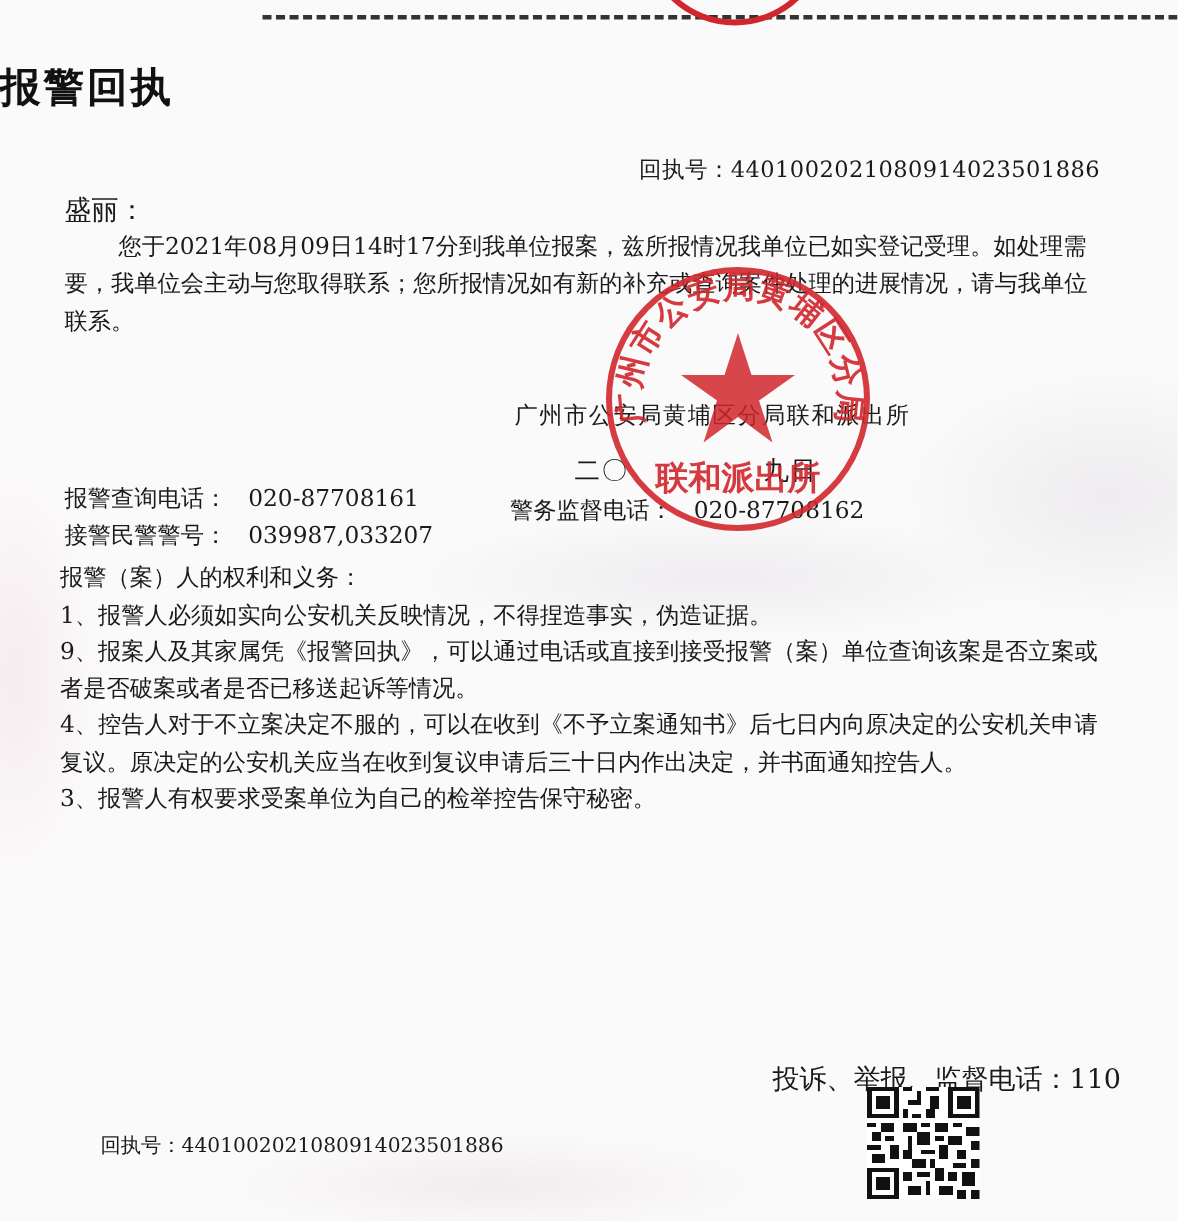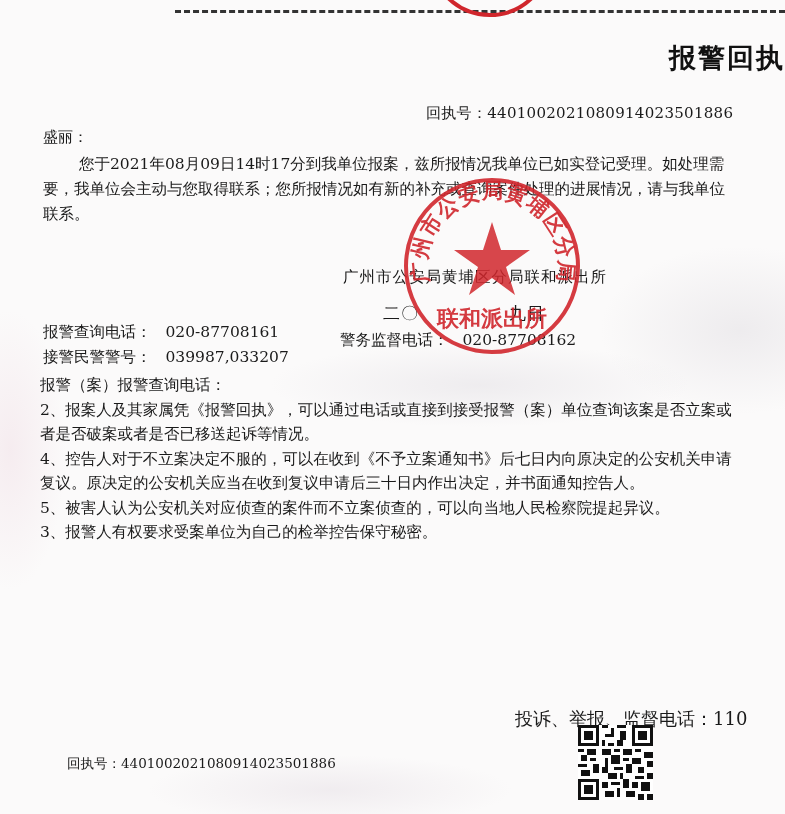--- a/index.html
+++ b/index.html
@@ -16,26 +16,26 @@
         radial-gradient(ellipse 200px 120px at 740px 330px, rgba(190,185,195,0.22), transparent 70%),
         radial-gradient(ellipse 260px 50px at 330px 790px, rgba(215,205,215,0.3), transparent 70%),
         radial-gradient(ellipse 80px 200px at 10px 450px, rgba(235,210,220,0.35), transparent 70%);
     }
     .top-rule {
       position: absolute; left: 175px; top: 10px; width: 610px; height: 0;
       border-top: 3px dashed #333;
     }
     .abs { position: absolute; white-space: nowrap; }
     .title {
-      left: 0; width: 785px; top: 40px; text-align: right;
+      left: 0; width: 785px; top: 40px; text-align: left;
       font-family: Liberation Mono, monospace;
       font-weight: bold; font-size: 27px; letter-spacing: 2px; color: #111;
     }
     .receipt-top { left: 426px; top: 104px; font-size: 15px; letter-spacing: 0.3px; }
-    .salutation { left: 43px; top: 128px; font-size: 15px; }
+    .salutation { left: 43px; top: 128px; font-size: 18px; }
     .para { left: 43px; top: 152px; width: 690px; font-size: 15.5px; line-height: 25px; white-space: normal; }
     .para .indent { display: inline-block; width: 36px; }
     .org { left: 343px; top: 267px; font-size: 15.5px; letter-spacing: 1px; }
     .date { left: 383px; top: 302px; font-size: 17px; letter-spacing: 1px; }
     .info { left: 43px; font-size: 15.5px; }
     .info .val { margin-left: 14px; }
     .info2 { left: 340px; font-size: 15.5px; }
     .info2 .val { margin-left: 14px; }
     .rights { left: 40px; top: 373px; width: 700px; font-size: 15.5px; line-height: 24.5px; white-space: normal; }
     .rights p { margin: 0; }
@@ -75,24 +75,24 @@
   <span>报警查询电话：</span><span class="val">020-87708161</span>
 </div>
 <div class="abs info2" style="top:330px;">
   <span>警务监督电话：</span><span class="val">020-87708162</span>
 </div>
 <div class="abs info" style="top:347px;">
   <span>接警民警警号：</span><span class="val">039987,033207</span>
 </div>
 
 <div class="abs rights">
-  <p>报警（案）报警查询电话：</p>
-  <p>2、报案人及其家属凭《报警回执》，可以通过电话或直接到接受报警（案）单位查询该案是否立案或者是否破案或者是否已移送起诉等情况。</p>
+  <p>报警（案）人的权利和义务：</p>
+  <p>1、报警人必须如实向公安机关反映情况，不得捏造事实，伪造证据。</p>
+  <p>9、报案人及其家属凭《报警回执》，可以通过电话或直接到接受报警（案）单位查询该案是否立案或者是否破案或者是否已移送起诉等情况。</p>
   <p>4、控告人对于不立案决定不服的，可以在收到《不予立案通知书》后七日内向原决定的公安机关申请复议。原决定的公安机关应当在收到复议申请后三十日内作出决定，并书面通知控告人。</p>
-  <p>5、被害人认为公安机关对应侦查的案件而不立案侦查的，可以向当地人民检察院提起异议。</p>
   <p>3、报警人有权要求受案单位为自己的检举控告保守秘密。</p>
 </div>
 
 <div class="abs hotline">
   <span>投诉、举报、监督电话：</span><span>110</span>
 </div>
 
 <div class="abs receipt-bottom">
   <span>回执号：</span><span>4401002021080914023501886</span>
 </div>

